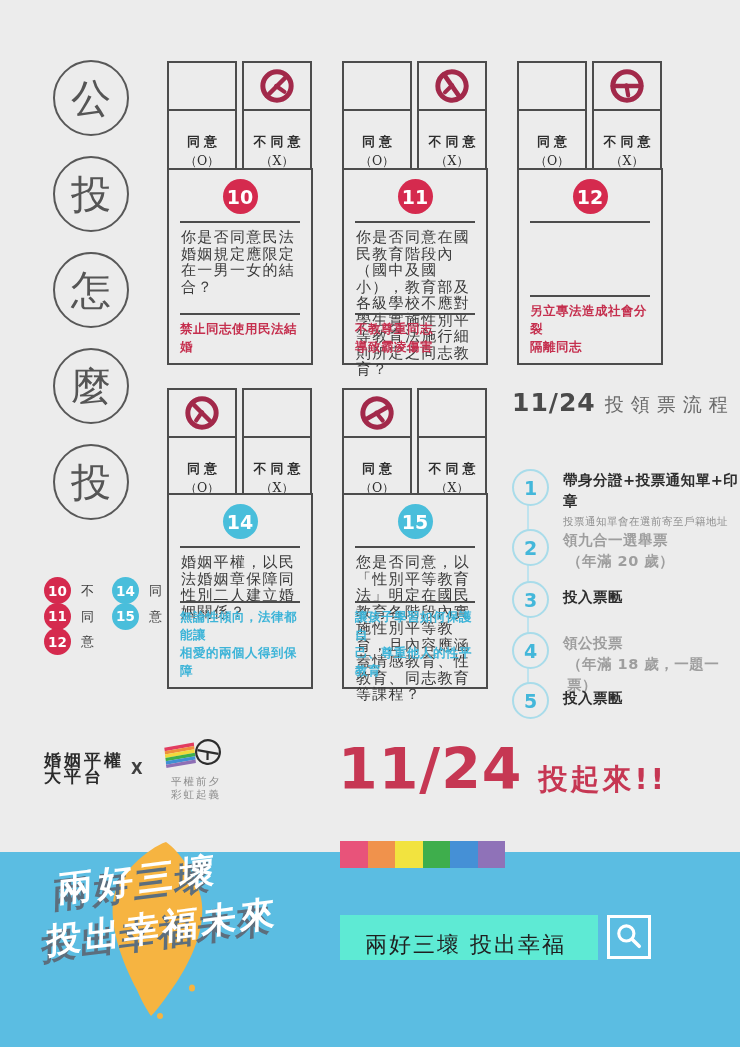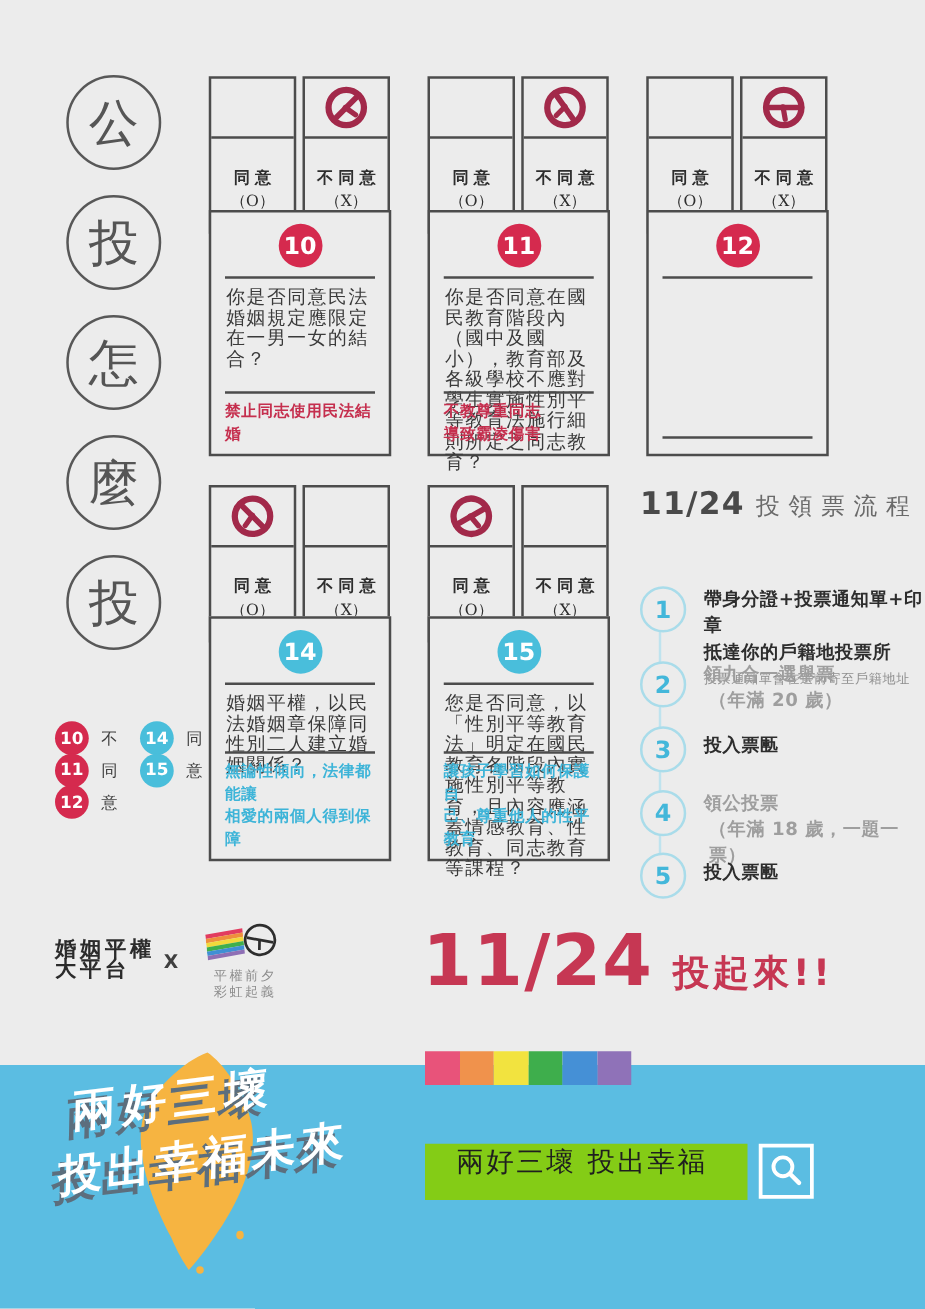--- a/index.html
+++ b/index.html
@@ -76,22 +76,22 @@
 
   
   .blue-band{position:absolute;left:0;top:852px;width:740px;height:195px;background:#5bbde2;}
   .island{position:absolute;left:104px;top:840px;}
   .rainbow{position:absolute;left:340px;top:841px;display:flex;}
   .rainbow div{width:27.5px;height:27px;}
   .slant{position:absolute;left:58px;top:866px;transform:rotate(-7deg) skewX(-8deg);transform-origin:left top;
     color:#ffffff;font-weight:bold;text-shadow:-5px 6px 0 #5c6e7d;}
   .slant .s1{font-size:35px;letter-spacing:6px;}
   .slant .s2{font-size:35px;letter-spacing:4px;margin-top:3px;margin-left:-10px;}
-  .searchbox{position:absolute;left:340px;top:915px;width:258px;height:45px;background:#84cc16;
-    display:flex;align-items:flex-start;}
+  .searchbox{position:absolute;left:340px;top:915px;width:258px;height:45px;background:#5eead4;
+    display:flex;align-items:flex-end;}
   .searchbox span{font-size:22px;color:#1f1f1f;letter-spacing:2px;margin-left:25px;white-space:nowrap;}
   .searchbtn{position:absolute;left:607px;top:915px;width:44px;height:44px;border:3px solid #fff;
     box-sizing:border-box;display:flex;align-items:center;justify-content:center;background:transparent;cursor:pointer;}
 </style>
 </head>
 <body>
 
 <div id="poster">
 
   <div class="left-title">
@@ -206,20 +206,24 @@
           <div class="l1">不同意</div>
           <div class="l2">（X）</div>
         </div>
     </div>
   </div>
   <div class="qcard" style="left:517px;top:168px;">
     <div class="qnum red">12</div>
     <div class="qrule"></div>
     <div class="qbottom">
         <div class="qrule2"></div>
+      <div class="slogan red">
+          <div>另立專法造成社會分裂</div>
+          <div>隔離同志</div>
+        </div>
     </div>
   </div>
 
   <div class="ballot-header" style="left:167px;top:388px;">
     <div class="bcell">
       <div class="stamp-area">
         <svg class="stamp r3" width="40" height="40" viewBox="0 0 48 48">
             <use href="#stampglyph" stroke="#a2294a"></use>
           </svg>
       </div>
@@ -286,21 +290,20 @@
     <div class="ptitle-row">
       <span class="pdate">11/24</span>
       <span class="ptitle">投領票流程</span>
     </div>
     <div class="steps">
       <div class="vline"></div>
       <div class="step" style="top:51px;">
         <div class="scircle">1</div>
         <div class="stext">
           <div class="sline dark">帶身分證+投票通知單+印章</div>
-          <div class="sline dark">抵達你的戶籍地投票所</div>
           <div class="ssub">投票通知單會在選前寄至戶籍地址</div>
         </div>
       </div>
       <div class="step" style="top:111px;">
         <div class="scircle">2</div>
         <div class="stext">
           <div class="sline gray">領九合一選舉票</div>
           <div class="sline gray" style="margin-left:4px;">（年滿 20 歲）</div>
         </div>
       </div>

